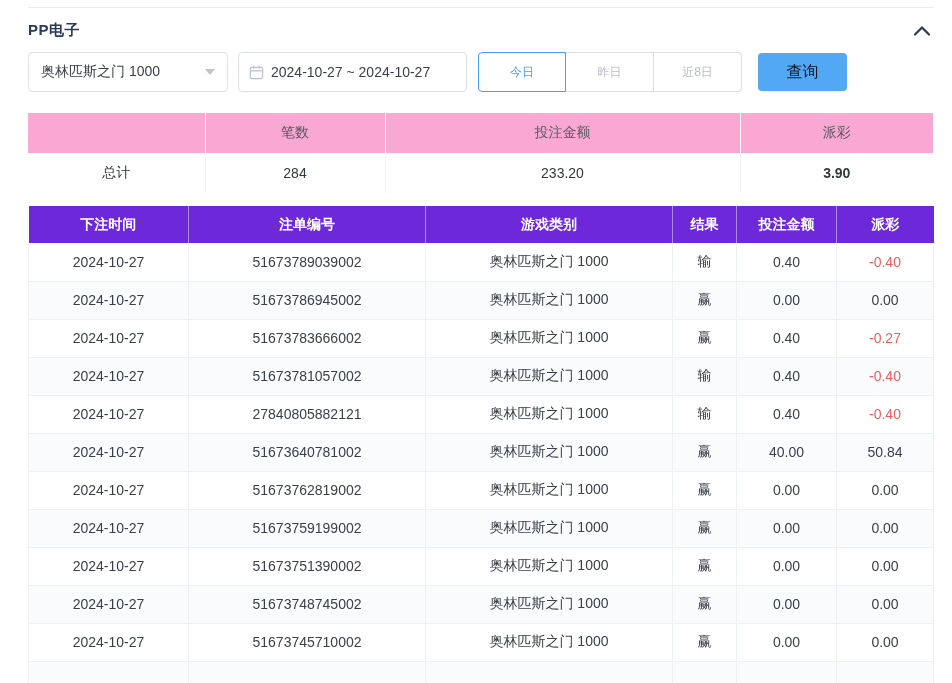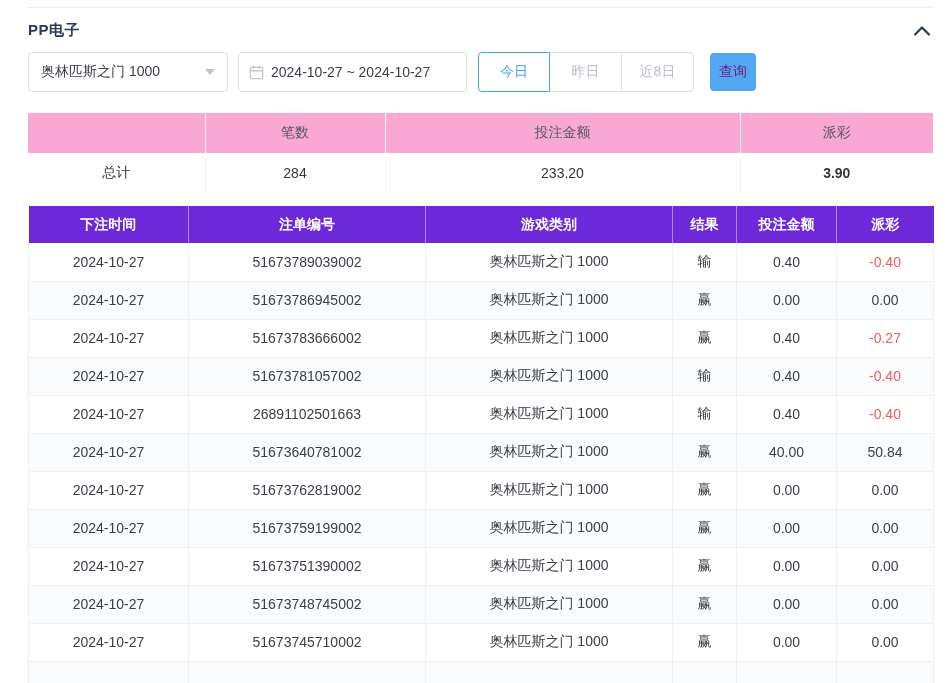--- a/index.html
+++ b/index.html
@@ -15,29 +15,29 @@
   .filters { display:flex; align-items:center; margin-bottom:21px; }
   .select-box { width:200px; height:40px; border:1px solid #dcdfe6; border-radius:4px;
     display:flex; align-items:center; justify-content:space-between; padding:0 12px;
     font-size:14px; color:#3a3f47; cursor:pointer; background:#fff; }
   .caret-down { width:0; height:0; border-left:5px solid transparent; border-right:5px solid transparent;
     border-top:6px solid #c0c4cc; }
   .date-box { margin-left:10px; width:229px; height:40px; border:1px solid #dcdfe6; border-radius:4px;
     display:flex; align-items:center; gap:7px; padding:0 10px; font-size:14px; color:#3a3f47;
     cursor:pointer; background:#fff; white-space:nowrap; }
   .btn-group { display:flex; margin-left:11px; }
-  .btn-group button { width:72px; height:40px; background:#fff; border:1px solid #dcdfe6;
-    font-size:14px; color:#b9bec7; cursor:pointer; }
+  .btn-group button { width:88px; height:40px; background:#fff; border:1px solid #dcdfe6;
+    font-size:12px; color:#b9bec7; cursor:pointer; }
   .btn-group button + button { border-left:none; }
   .btn-group button:first-child { border-radius:4px 0 0 4px; }
   .btn-group button:last-child { border-radius:0 4px 4px 0; }
   .btn-group button.active { border:1px solid #4a9ff5; color:#4a9ff5; }
   .btn-group button.active + button { border-left:none; }
-  .query-btn { margin-left:16px; width:46px; height:38px; background:#53a8f3; color:#701a75;
-    border:none; border-radius:4px; font-size:14px; cursor:pointer; }
+  .query-btn { margin-left:16px; width:89px; height:38px; background:#53a8f3; color:#0f172a;
+    border:none; border-radius:4px; font-size:16px; cursor:pointer; }
 
   table { border-collapse:collapse; width:100%; font-size:14px; table-layout:fixed; }
 
   .summary-table { margin-bottom:13px; }
   .summary-table th { background:#f9a8d4; height:40px; font-weight:normal; color:#55595f;
     text-align:center; border-right:1px solid #fff; }
   .summary-table th:last-child { border-right:none; }
   .summary-table td { height:40px; text-align:center; color:#33373d;
     border-right:1px solid #f2f4f7; }
   .summary-table td:last-child { border-right:none;font-weight:bold; }
@@ -162,21 +162,21 @@
         <tr>
           <td>2024-10-27</td>
           <td>51673781057002</td>
           <td>奥林匹斯之门 1000</td>
           <td>输</td>
           <td>0.40</td>
           <td class="neg">-0.40</td>
         </tr>
         <tr>
           <td>2024-10-27</td>
-          <td>26891102501663</td>
+          <td>27840805882121</td>
           <td>奥林匹斯之门 1000</td>
           <td>输</td>
           <td>0.40</td>
           <td class="neg">-0.40</td>
         </tr>
         <tr>
           <td>2024-10-27</td>
           <td>51673640781002</td>
           <td>奥林匹斯之门 1000</td>
           <td>赢</td>

